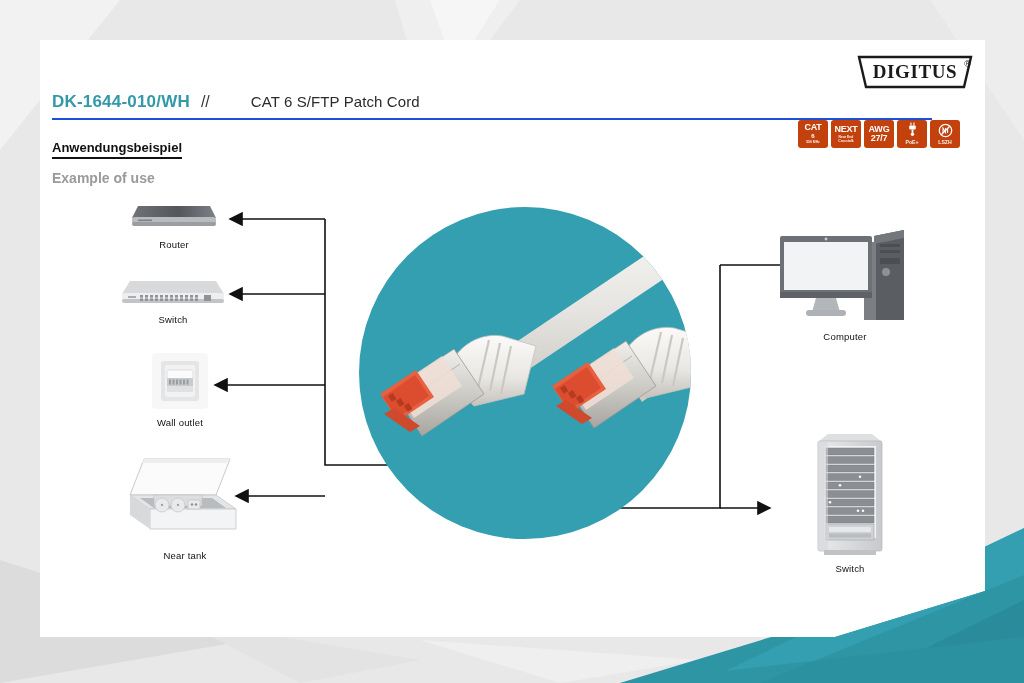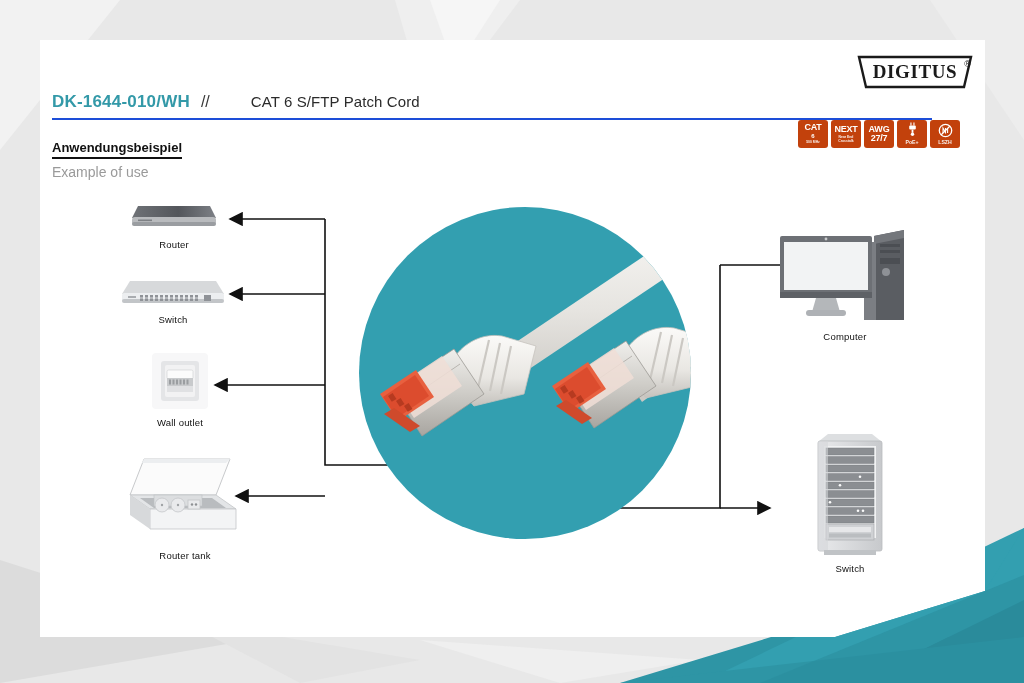--- a/index.html
+++ b/index.html
@@ -39,21 +39,21 @@
   .sku{font-size:17px;font-weight:bold;color:#3399a8;letter-spacing:.2px;}
   .sep{font-size:16px;color:#3a3a3a;margin:0 9px 0 11px;font-weight:400;}
   .ptitle{font-size:15px;color:#2b2b2b;letter-spacing:.1px;margin-left:32px;}
 
   
   .sec{position:absolute;left:52px;top:138px;}
   .sec-de{
     font-size:13px;font-weight:bold;color:#111;display:inline-block;
     border-bottom:2px solid #111;padding-bottom:1px;line-height:1.2;
   }
-  .sec-en{font-size:14px;font-weight:normal;color:#9a9a9a;margin-top:5px;}
+  .sec-en{font-size:14px;font-weight:bold;color:#9a9a9a;margin-top:11px;}
 
   
   .badges{position:absolute;left:798px;top:120px;display:flex;gap:3px;}
   .badge{
     width:30px;height:28px;background:#c2410c;border-radius:3px;
     display:flex;flex-direction:column;align-items:center;justify-content:center;
     color:#ffffff;line-height:1;overflow:hidden;position:relative;
   }
   .badge .b1{font-size:9px;font-weight:bold;letter-spacing:-.2px;}
   .badge .b2{font-size:6px;font-weight:bold;margin-top:1px;}
@@ -369,21 +369,21 @@
         <rect x="28" y="40" width="48" height="11" fill="#dcdee0" stroke="#bcbfc2" stroke-width="0.6"></rect>
         <circle cx="36" cy="50" r="7" fill="#e9eaec" stroke="#c4c6c9" stroke-width="0.8"></circle>
         <circle cx="36" cy="50" r="1.2" fill="#9fa2a5"></circle>
         <circle cx="52" cy="50" r="7" fill="#e9eaec" stroke="#c4c6c9" stroke-width="0.8"></circle>
         <circle cx="52" cy="50" r="1.2" fill="#9fa2a5"></circle>
         <rect x="62" y="45" width="12" height="9" fill="#e9eaec" stroke="#c4c6c9" stroke-width="0.8"></rect>
         <circle cx="66" cy="49.5" r="1.2" fill="#8e9194"></circle>
         <circle cx="70" cy="49.5" r="1.2" fill="#8e9194"></circle>
       </svg>
     </span>
-    <div class="lbl">Router tank</div>
+    <div class="lbl">Near tank</div>
   </div>
 
   <div class="dev" style="left:730px;top:38px;width:150px;">
     <span>
       <svg width="138" height="98" viewBox="0 0 138 98" xmlns="http://www.w3.org/2000/svg">
 
         <polygon points="98,8 128,2 128,92 98,92" fill="#5a5d62"></polygon>
         <polygon points="98,8 128,2 128,10 98,16" fill="#74777c"></polygon>
         <rect x="88" y="14" width="12" height="78" fill="#7b7e83"></rect>
         <g fill="#4b4e53">

